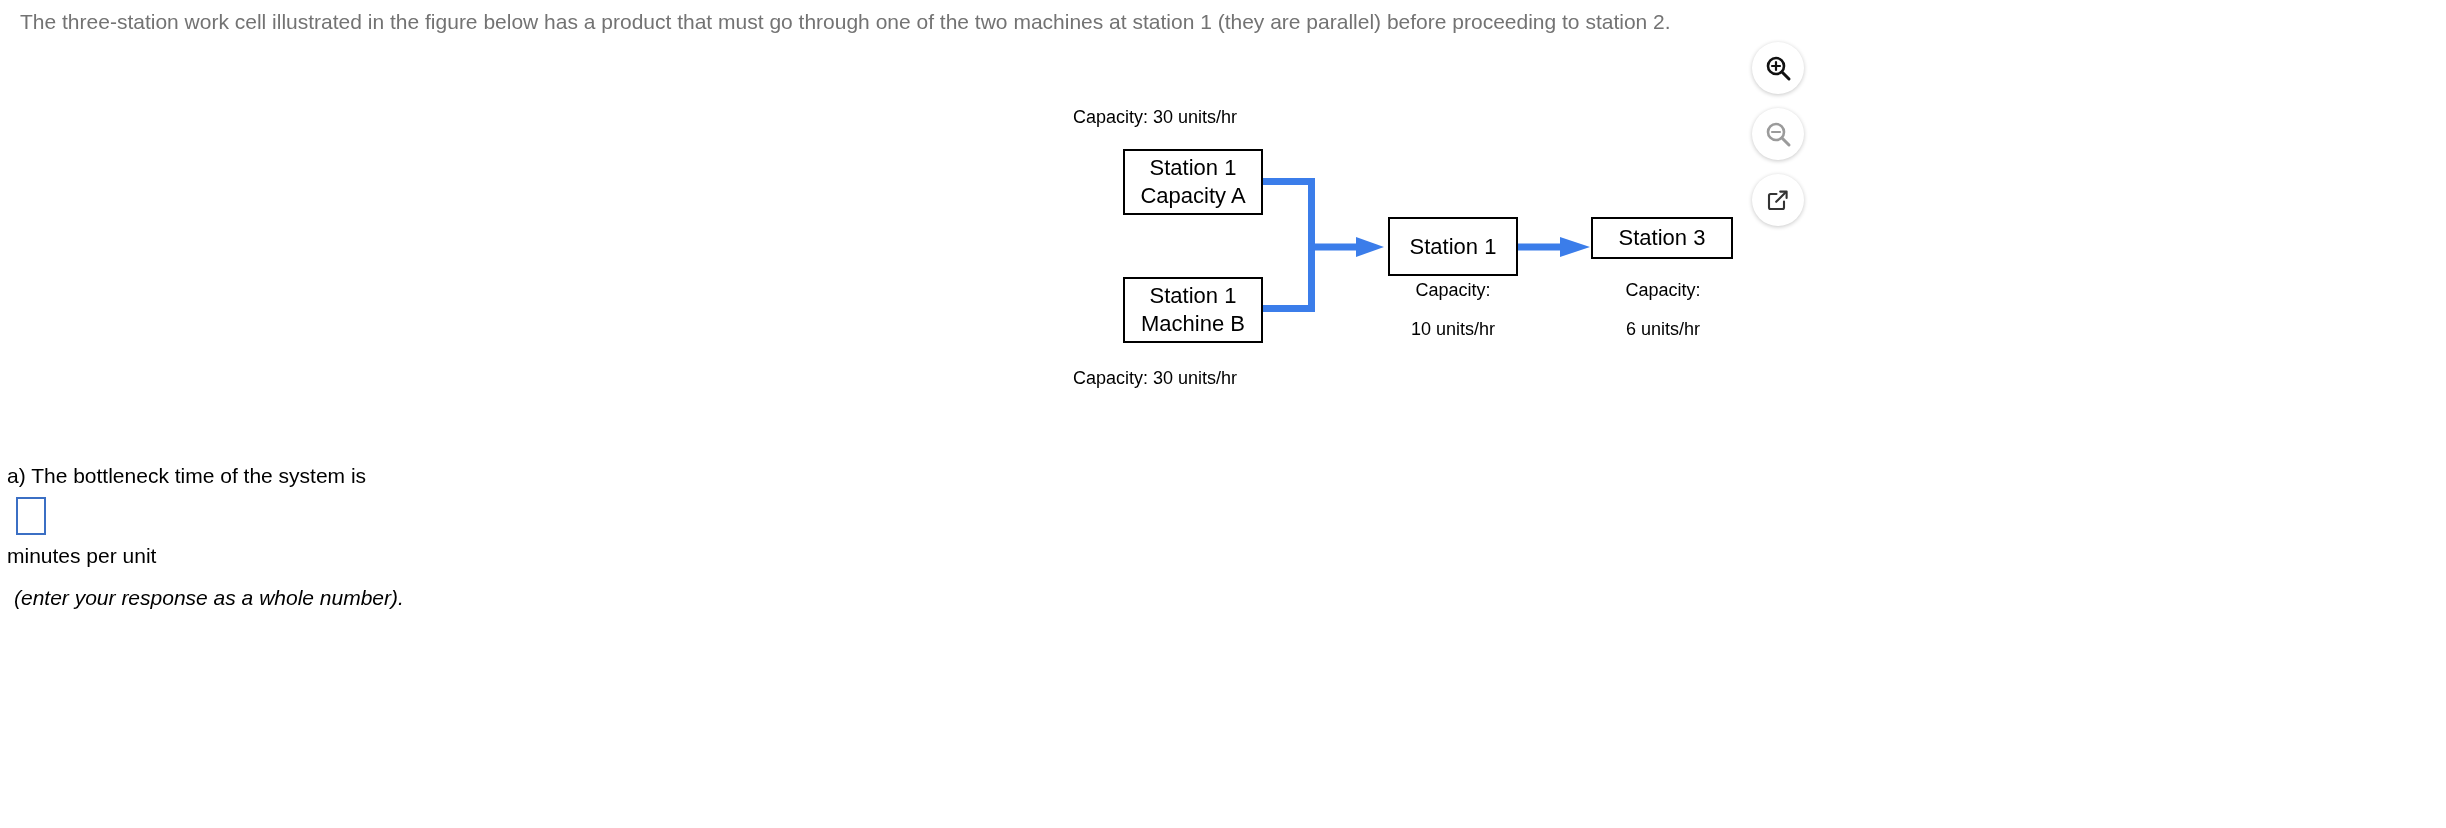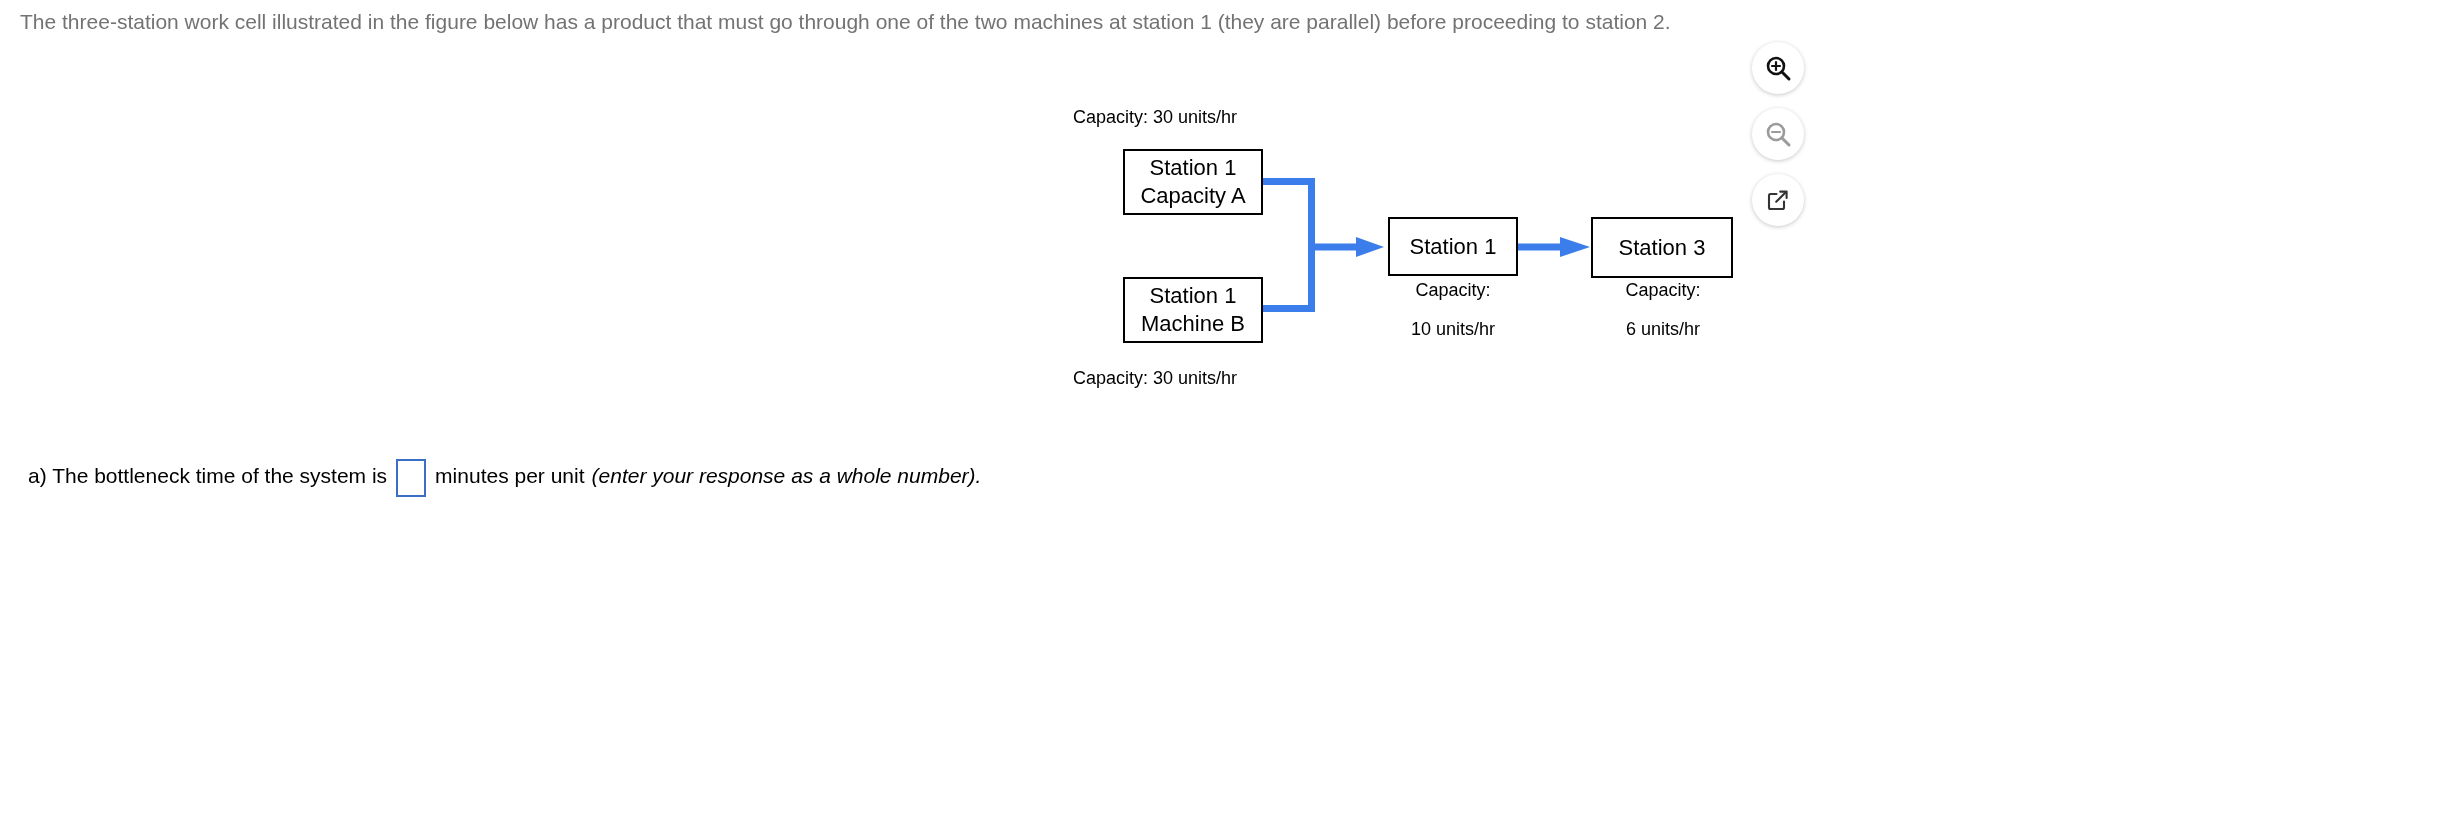--- a/index.html
+++ b/index.html
@@ -81,27 +81,28 @@
     white-space: nowrap;
     color: #000;
     text-align: center;
   }
 
   .connector { position: absolute; }
 
   
   .answer-line {
     position: absolute;
-    left: 28px;
+    left: 7px;
     top: 455px;
     font-size: 21px;
     line-height: 42px;
     white-space: nowrap;
     display: flex;
-    align-items: flex-end;
+    align-items: flex-start;
+    flex-direction: column;
   }
   .answer-line .txt { color: #000; }
   .answer-line .ital { font-style: italic; }
   .answer-box {
     display: inline-block;
     width: 30px;
     height: 38px;
     border: 2px solid #3b6fc4;
     background: #ffffff;
     box-sizing: border-box;
@@ -179,21 +180,21 @@
   <div class="cap-label" style="left:1373px; top:277px; width:160px;">Capacity:</div>
   <div class="cap-label" style="left:1373px; top:316px; width:160px;">10 units/hr</div>
 
   <div class="connector" style="left:1518px; top:234px; width:76px; height:26px;">
     <svg width="76" height="26" viewBox="0 0 76 26" aria-hidden="true">
       <line x1="0" y1="13" x2="46" y2="13" stroke="#3b7dea" stroke-width="7"></line>
       <polygon points="42,3 72,13 42,23" fill="#3b7dea"></polygon>
     </svg>
   </div>
 
-  <div class="node-box" style="left:1591px; top:217px; width:142px; height:61px;">
+  <div class="node-box" style="left:1591px; top:217px; width:142px; height:42px;">
     <span>Station 3</span>
   </div>
 
   <div class="cap-label" style="left:1578px; top:277px; width:170px;">Capacity:</div>
   <div class="cap-label" style="left:1578px; top:316px; width:170px;">6 units/hr</div>
 
 </div>
 
 <div class="answer-line">
   <span class="txt">a) The bottleneck time of the system is</span>

